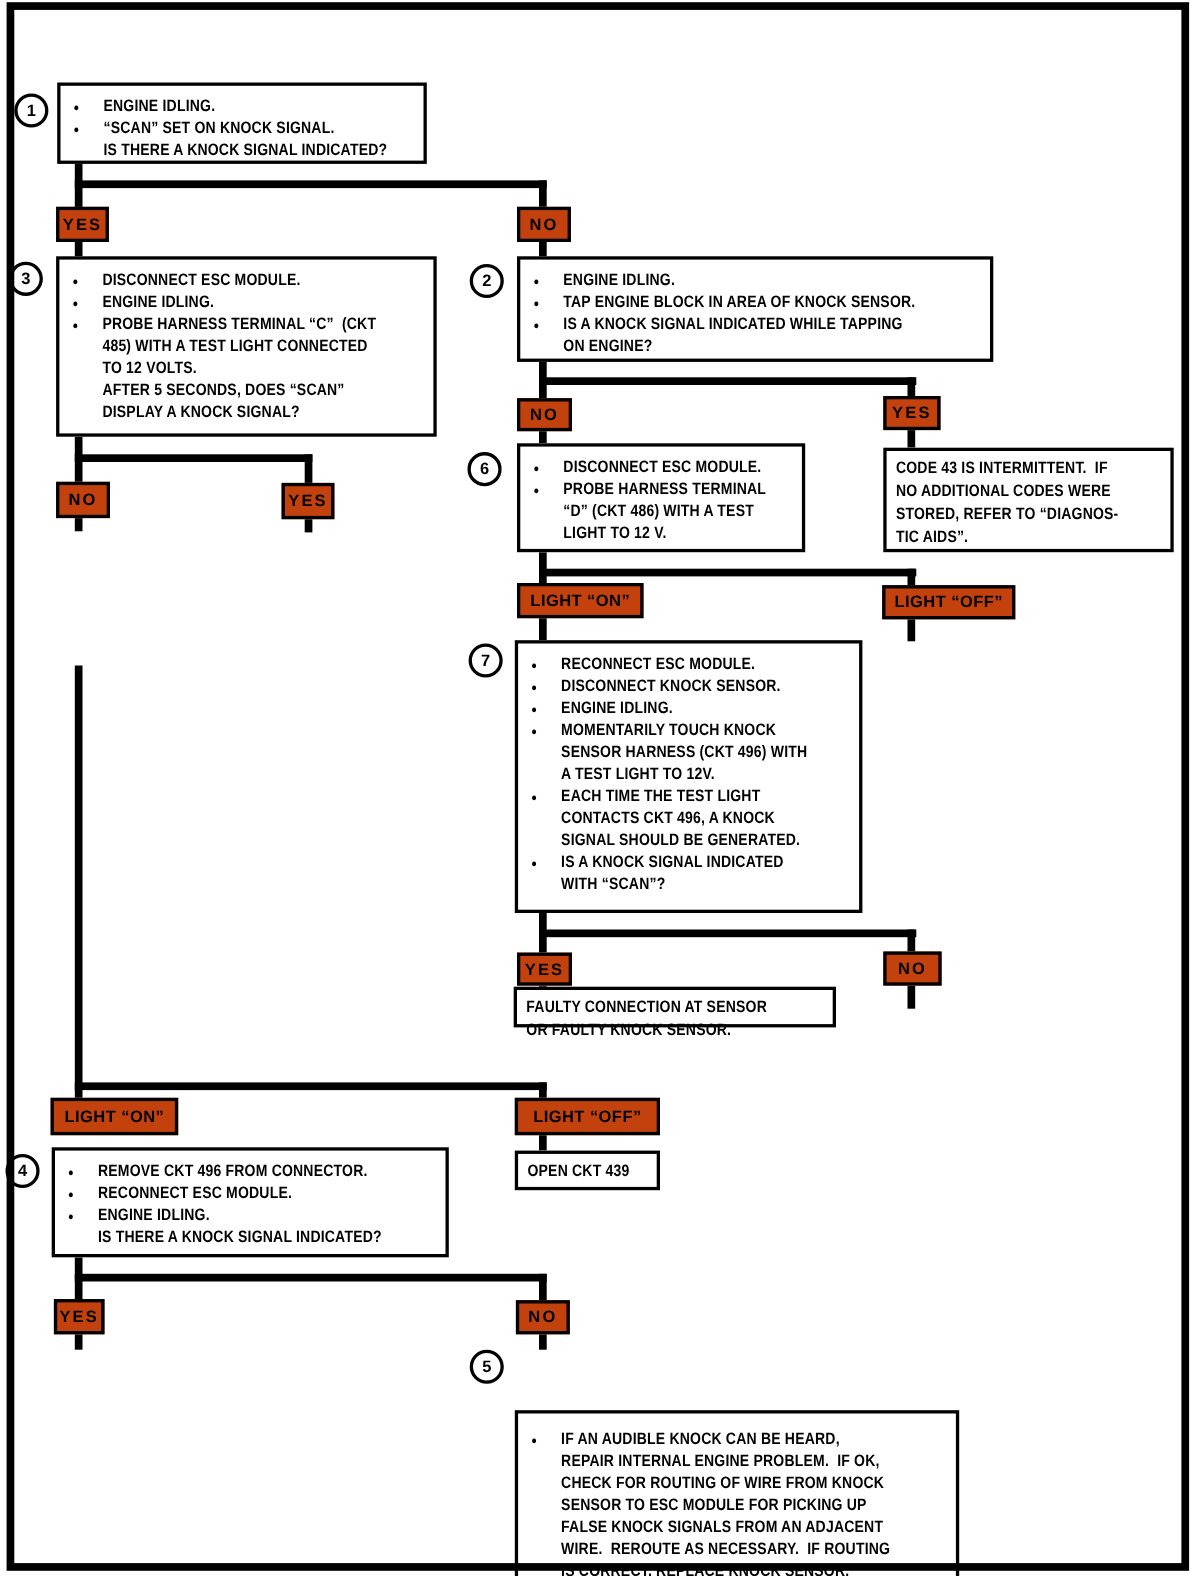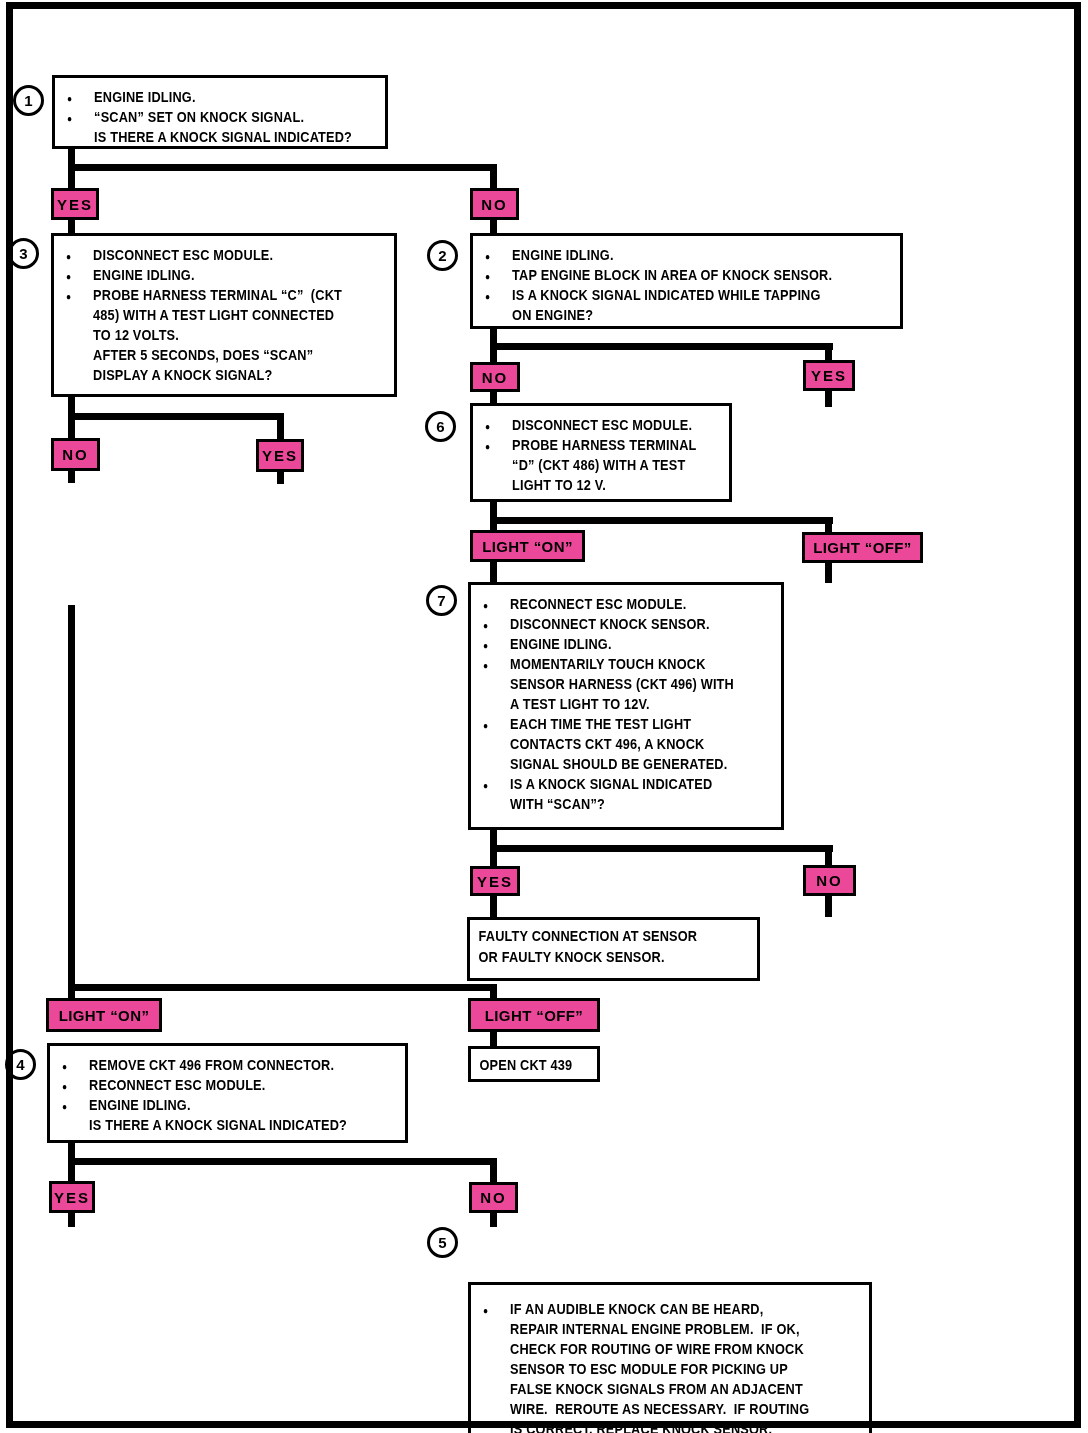--- a/index.html
+++ b/index.html
@@ -11,21 +11,21 @@
         border:4px solid #000;box-sizing:border-box;background:#fff;text-align:center;}
   .title-code{font-size:33px;letter-spacing:1px;margin-top:10px;transform:scaleX(.88);transform-origin:50% 0;}
   .title-sub{font-size:26px;line-height:31px;white-space:nowrap;transform:scaleX(.85);transform-origin:50% 0;}
   .line{position:absolute;background:#000;}
   .box{position:absolute;background:#fff;border:3px solid #000;box-sizing:border-box;}
   .items{list-style:none;margin:0;padding:9px 6px 0 8px;transform:scaleX(.85);transform-origin:0 0;width:116%;}
   .items li{position:relative;padding-left:38px;line-height:20px;font-size:15px;white-space:nowrap;letter-spacing:.2px;}
   .items li.b::before{content:"\25CF";position:absolute;left:6px;top:2px;font-size:10px;}
   .txt{padding:5px 8px 0 10px;transform:scaleX(.85);transform-origin:0 0;width:116%;}
   .txt .ln{line-height:21px;font-size:15px;white-space:nowrap;letter-spacing:.2px;}
-  .lbl{position:absolute;background:#ec4899;border:3px solid #000;box-sizing:border-box;
+  .lbl{position:absolute;background:#c2410c;border:3px solid #000;box-sizing:border-box;
        display:flex;align-items:center;justify-content:center;font-size:15px;}
   .yn{letter-spacing:2px;}
   .lt{letter-spacing:.4px;}
   .circle{position:absolute;width:31px;height:31px;border:3px solid #000;border-radius:50%;
        box-sizing:border-box;background:#fff;text-align:center;line-height:25px;font-size:15px;}
 </style>
 </head>
 <body>
 
 <div id="page">
@@ -107,20 +107,28 @@
   <div class="circle" style="left:425px;top:411px">6</div>
   <div class="box" style="left:470px;top:403px;width:262px;height:99px">
     <ul class="items">
       <li class="b">DISCONNECT ESC MODULE.</li>
       <li class="b">PROBE HARNESS TERMINAL</li>
       <li>“D” (CKT 486) WITH A TEST</li>
       <li>LIGHT TO 12 V.</li>
     </ul>
   </div>
 
+  <div class="box" style="left:803px;top:407px;width:264px;height:95px">
+    <div class="txt">
+      <div class="ln">CODE 43 IS INTERMITTENT.&nbsp; IF</div>
+      <div class="ln">NO ADDITIONAL CODES WERE</div>
+      <div class="ln">STORED, REFER TO “DIAGNOS-</div>
+      <div class="ln">TIC AIDS”.</div>
+    </div>
+  </div>
 
   <div class="lbl lt" style="left:470px;top:530px;width:115px;height:32px">LIGHT “ON”</div>
   <div class="lbl lt" style="left:802px;top:532px;width:121px;height:31px">LIGHT “OFF”</div>
 
   <div class="circle" style="left:426px;top:585px">7</div>
   <div class="box" style="left:468px;top:582px;width:316px;height:248px">
     <ul class="items">
       <li class="b">RECONNECT ESC MODULE.</li>
       <li class="b">DISCONNECT KNOCK SENSOR.</li>
       <li class="b">ENGINE IDLING.</li>
@@ -132,21 +140,21 @@
       <li>SIGNAL SHOULD BE GENERATED.</li>
       <li class="b">IS A KNOCK SIGNAL INDICATED</li>
       <li>WITH “SCAN”?</li>
     </ul>
   </div>
 
 
   <div class="lbl yn" style="left:470px;top:866px;width:50px;height:30px">YES</div>
   <div class="lbl yn" style="left:803px;top:865px;width:53px;height:31px">NO</div>
 
-  <div class="box" style="left:467px;top:917px;width:293px;height:64px">
+  <div class="box" style="left:467px;top:897px;width:293px;height:37px">
     <div class="txt">
       <div class="ln">FAULTY CONNECTION AT SENSOR</div>
       <div class="ln">OR FAULTY KNOCK SENSOR.</div>
     </div>
   </div>
 
 
   <div class="lbl yn" style="left:51px;top:438px;width:49px;height:33px">NO</div>
   <div class="lbl yn" style="left:256px;top:439px;width:48px;height:33px">YES</div>
 

